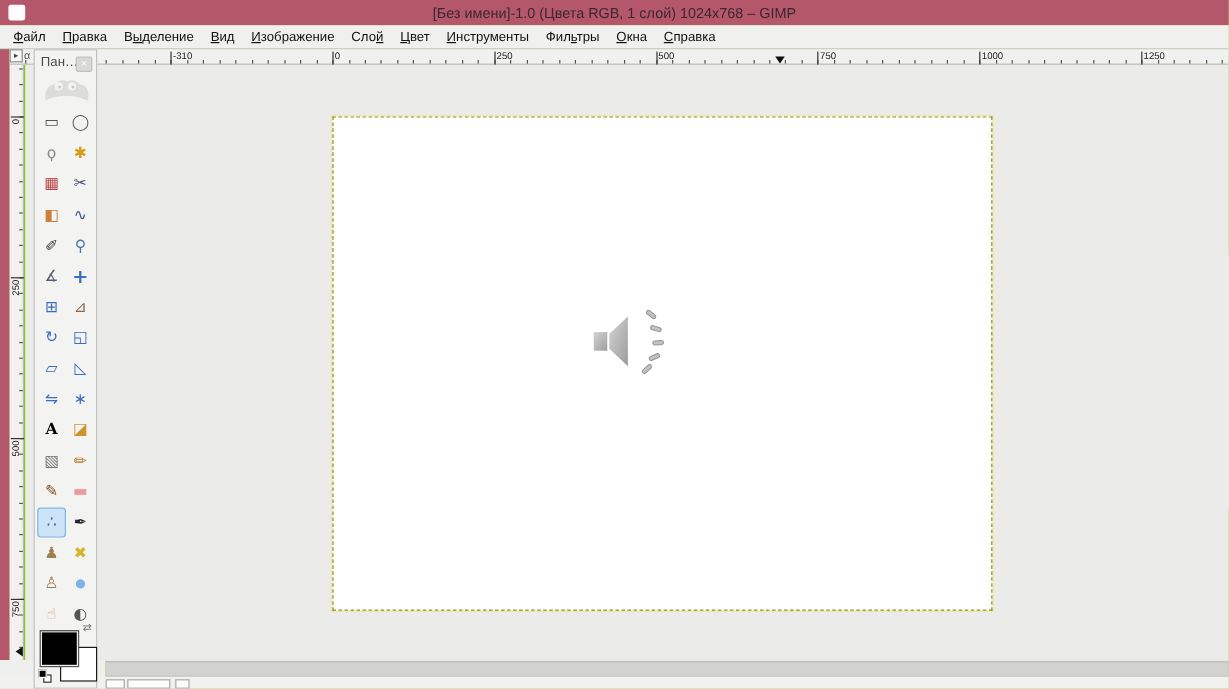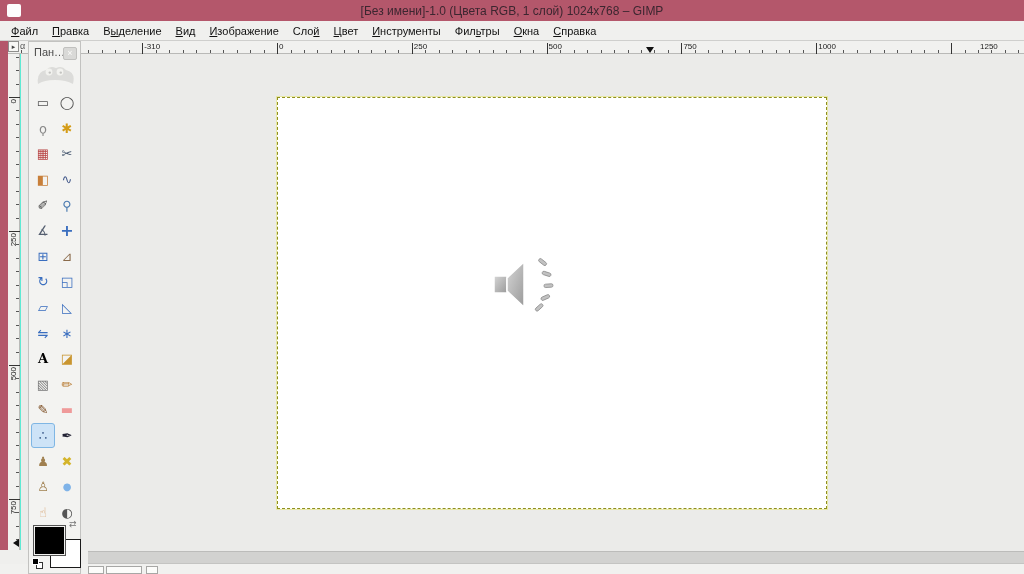--- a/index.html
+++ b/index.html
@@ -1,18 +1,18 @@
 <!DOCTYPE html>
 <html><head>
 <meta charset="utf-8">
 <style>
   * { margin:0; padding:0; box-sizing:border-box; }
   html,body { width:1024px; height:574px; overflow:hidden;
     font-family:"Liberation Sans", sans-serif; background:#ebebe9; }
-  #stage { position:relative; width:1024px; height:574px; background:#5eead4; }
+  #stage { position:relative; width:1024px; height:574px; background:#84cc16; }
 
   
   .titlebar { position:absolute; left:0; top:0; width:1024px; height:21px;
     background:#b4576b; display:flex; align-items:center; }
   .win-icon { position:absolute; left:7px; top:4px; width:14px; height:13px;
     background:#fdfdfd; border-radius:2px; }
   .win-title { width:100%; text-align:center; font-size:12px; color:#3c2630; }
 
   
   .menubar { position:absolute; left:0; top:21px; width:1024px; height:20px;
@@ -201,21 +201,21 @@
       <div class="hlabel" style="left: 271px;">0</div>
       <div class="hlabel-tick" style="left: 403.8px;"></div>
       <div class="hlabel" style="left: 405.8px;">250</div>
       <div class="hlabel-tick" style="left: 538.6px;"></div>
       <div class="hlabel" style="left: 540.6px;">500</div>
       <div class="hlabel-tick" style="left: 673.4px;"></div>
       <div class="hlabel" style="left: 675.4px;">750</div>
       <div class="hlabel-tick" style="left: 808.2px;"></div>
       <div class="hlabel" style="left: 810.2px;">1000</div>
       <div class="hlabel-tick" style="left: 943px;"></div>
-      <div class="hlabel" style="left: 972px;">1250</div>
+      <div class="hlabel" style="left: 945px;">1250</div>
       <div class="hmarker" style="left: 638px;"></div>
     </div>
 
   <div class="vruler" id="vruler">
       <div class="vtick" style="top: 2.8px;"></div>
       <div class="vtick" style="top: 16.2px;"></div>
       <div class="vtick" style="top: 29.6px;"></div>
       <div class="vtick" style="top: 43px;"></div>
       <div class="vtick" style="top: 56.4px;"></div>
       <div class="vtick" style="top: 69.8px;"></div>

